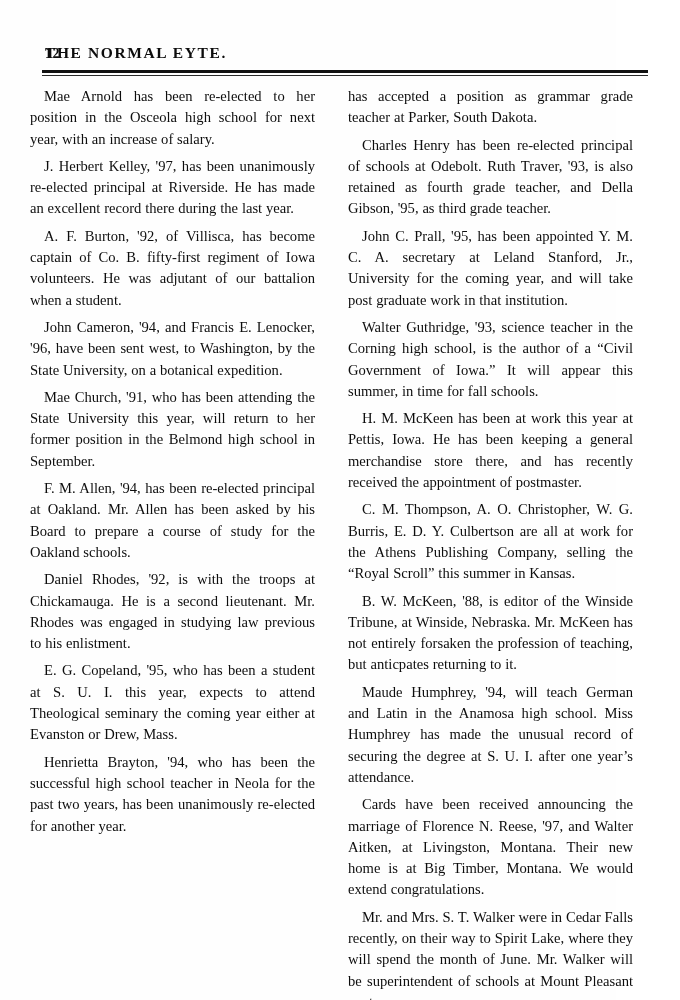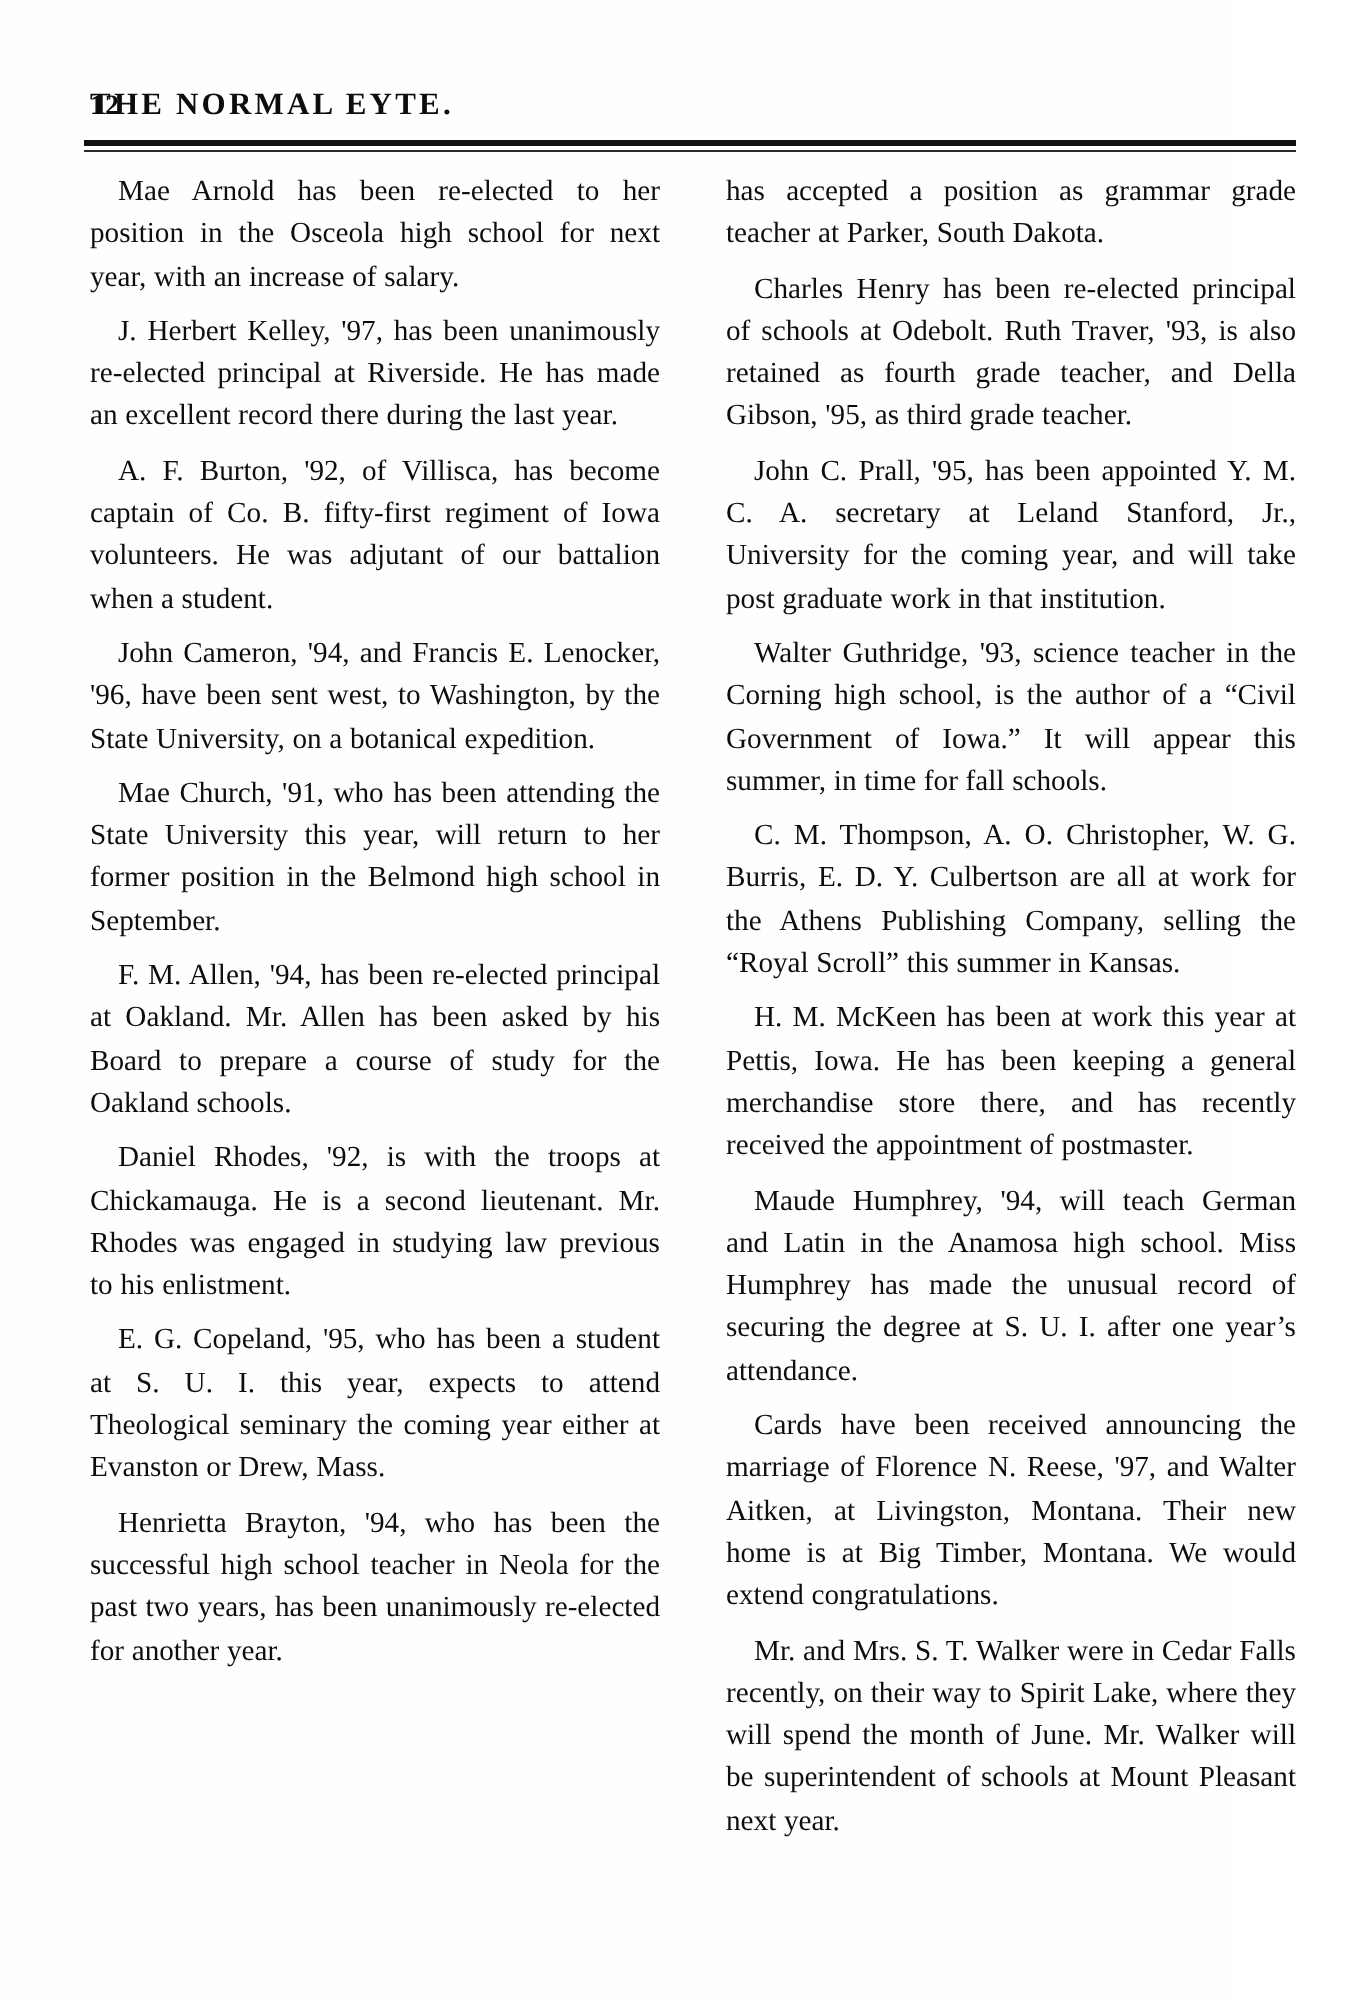--- a/index.html
+++ b/index.html
@@ -63,21 +63,21 @@
   }
   .rule-thin {
     margin-top: 2px;
     height: 1px;
     background: #2a2a2a;
   }
 
   
   .columns {
     position: absolute;
-    left: 45px;
+    left: 30px;
     top: 86px;
     width: 603px;
     height: 880px;
     display: flex;
     justify-content: space-between;
   }
   .col {
     width: 285px;
   }
 
@@ -124,21 +124,22 @@
         <p class="para">F. M. Allen, '94, has been re-elected principal at Oakland. Mr. Allen has been asked by his Board to prepare a course of study for the Oakland schools.</p>
         <p class="para">Daniel Rhodes, '92, is with the troops at Chickamauga. He is a second lieutenant. Mr. Rhodes was engaged in studying law previous to his enlistment.</p>
         <p class="para">E. G. Copeland, '95, who has been a student at S. U. I. this year, expects to attend Theological seminary the coming year either at Evanston or Drew, Mass.</p>
         <p class="para">Henrietta Brayton, '94, who has been the successful high school teacher in Neola for the past two years, has been unanimously re-elected for another year.</p>
       </div>
     <div class="col" id="col-right">
         <p class="para cont">has accepted a position as grammar grade teacher at Parker, South Dakota.</p>
         <p class="para">Charles Henry has been re-elected principal of schools at Odebolt. Ruth Traver, '93, is also retained as fourth grade teacher, and Della Gibson, '95, as third grade teacher.</p>
         <p class="para">John C. Prall, '95, has been appointed Y. M. C. A. secretary at Leland Stanford, Jr., University for the coming year, and will take post graduate work in that institution.</p>
         <p class="para">Walter Guthridge, '93, science teacher in the Corning high school, is the author of a “Civil Government of Iowa.” It will appear this summer, in time for fall schools.</p>
+        <p class="para">H. M. McKeen has been at work this year at Pettis, Iowa. He has been keeping a general merchandise store there, and has recently received the appointment of postmaster.</p>
         <p class="para">C. M. Thompson, A. O. Christopher, W. G. Burris, E. D. Y. Culbertson are all at work for the Athens Publishing Company, selling the “Royal Scroll” this summer in Kansas.</p>
-        <p class="para">H. M. McKeen has been at work this year at Pettis, Iowa. He has been keeping a general merchandise store there, and has recently received the appointment of postmaster.</p>
+        <p class="para">B. W. McKeen, '88, is editor of the Winside Tribune, at Winside, Nebraska. Mr. McKeen has not entirely forsaken the profession of teaching, but anticpates returning to it.</p>
         <p class="para">Maude Humphrey, '94, will teach German and Latin in the Anamosa high school. Miss Humphrey has made the unusual record of securing the degree at S. U. I. after one year’s attendance.</p>
         <p class="para">Cards have been received announcing the marriage of Florence N. Reese, '97, and Walter Aitken, at Livingston, Montana. Their new home is at Big Timber, Montana. We would extend congratulations.</p>
         <p class="para">Mr. and Mrs. S. T. Walker were in Cedar Falls recently, on their way to Spirit Lake, where they will spend the month of June. Mr. Walker will be superintendent of schools at Mount Pleasant next year.</p>
       </div>
   </div>
 
 </div>
 
 </body></html>

